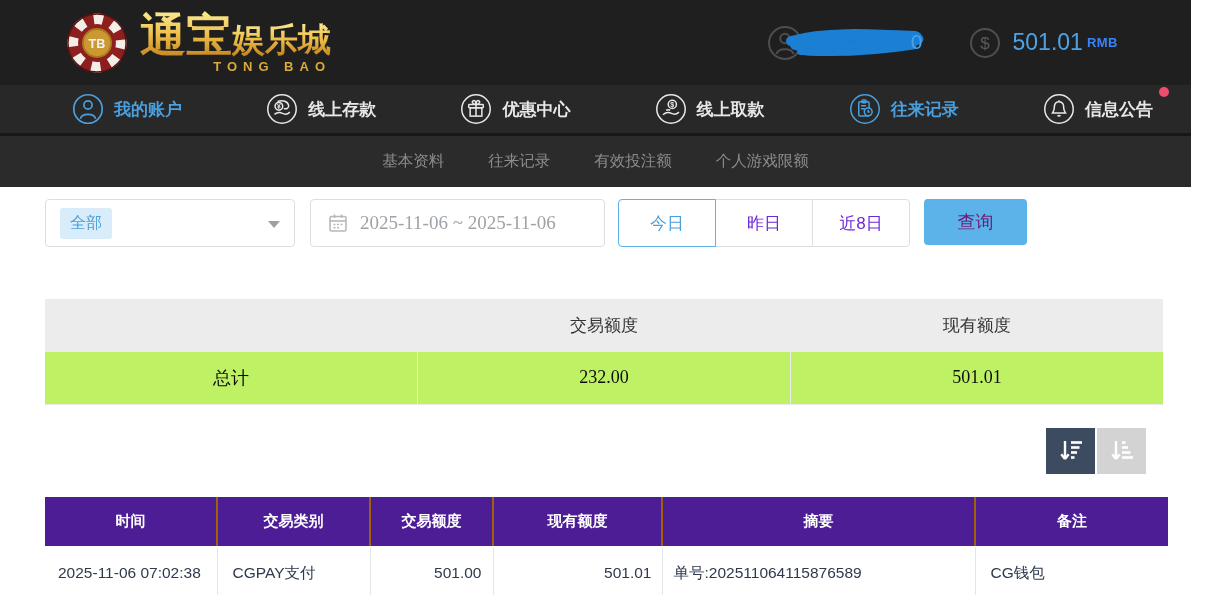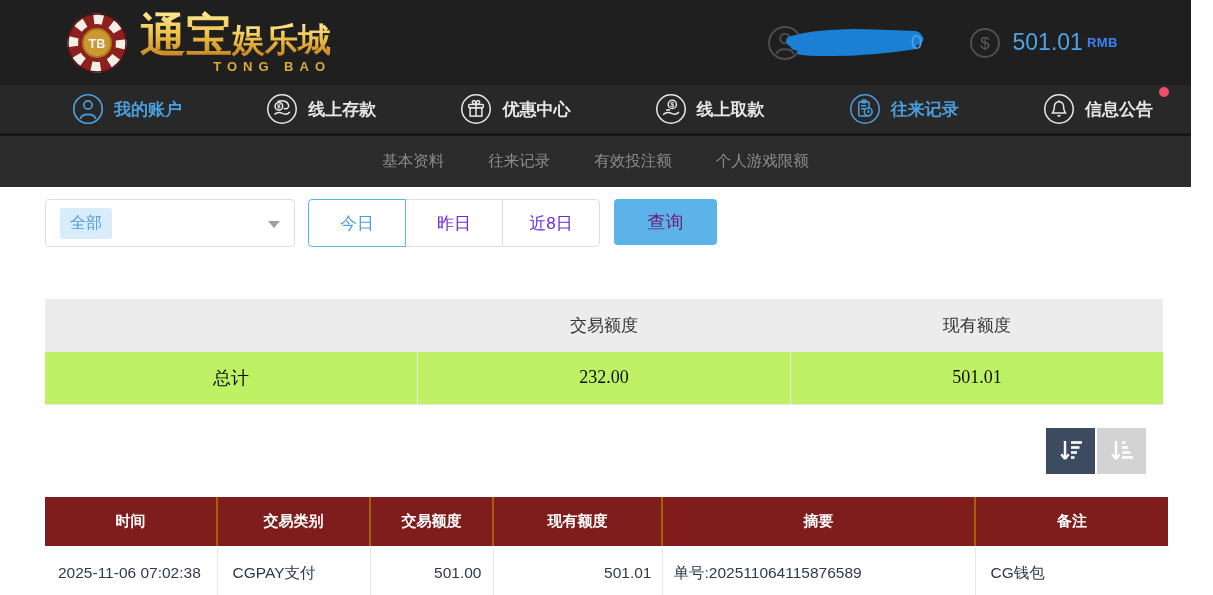--- a/index.html
+++ b/index.html
@@ -81,21 +81,21 @@
 
   
   .sort-row { margin-top:23px; display:flex; justify-content:flex-end; gap:2px; }
   .sort-btn { width:49px; height:46px; border:none; display:flex; align-items:center; justify-content:center;
               cursor:pointer; }
   .sort-btn.desc { background:#3d4b61; color:#fff; }
   .sort-btn.asc { background:#d3d3d3; color:#fff; }
 
   
   .records-table { margin-top:23px; width:1123px; border-collapse:collapse; table-layout:fixed; }
-  .records-table th { background:#7f1d1d; height:50px; color:#fff; font-size:15px; font-weight:bold; text-align:center;
+  .records-table th { background:#4c1d95; height:50px; color:#fff; font-size:15px; font-weight:bold; text-align:center;
                       border-bottom:2px solid #fff; }
   .records-table th + th { border-left:2px solid #a16207; }
   .records-table td { height:52px; font-size:15.5px; color:#2e3a4d; background:#fff; }
   .records-table td + td { border-left:1px solid #e3e6e8; }
   .td-time { text-align:left; padding-left:13px; }
   .td-type { text-align:left; padding-left:15px; }
   .td-amount { text-align:right; padding-right:11px; }
   .td-balance { text-align:right; padding-right:10px; }
   .td-summary { text-align:left; padding-left:11px; }
   .td-remark { text-align:left; padding-left:15px; }
@@ -237,20 +237,29 @@
   </nav>
 
   <main class="content">
 
     <div class="filter-row">
       <div class="type-select">
         <span class="type-chip">全部</span>
         <span class="select-arrow"></span>
       </div>
 
+      <div class="date-input">
+        <svg width="22" height="22" viewBox="0 0 22 22" fill="none" stroke="#b8b8b8" stroke-width="1.6">
+          <rect x="3" y="4.5" width="16" height="14.5" rx="1.5"></rect>
+          <path d="M3 9 H19"></path>
+          <path d="M7.5 2.5 v3.5 M14.5 2.5 v3.5"></path>
+          <path d="M6.5 12.5 h2 M10 12.5 h2 M13.5 12.5 h2 M6.5 15.8 h2 M10 15.8 h2" stroke-width="1.4"></path>
+        </svg>
+        <span class="date-text">2025-11-06 ~ 2025-11-06</span>
+      </div>
 
       <div class="quick-group">
         <button class="quick-btn active">今日</button>
         <button class="quick-btn">昨日</button>
         <button class="quick-btn">近8日</button>
       </div>
 
       <button class="search-btn">查询</button>
     </div>
 

